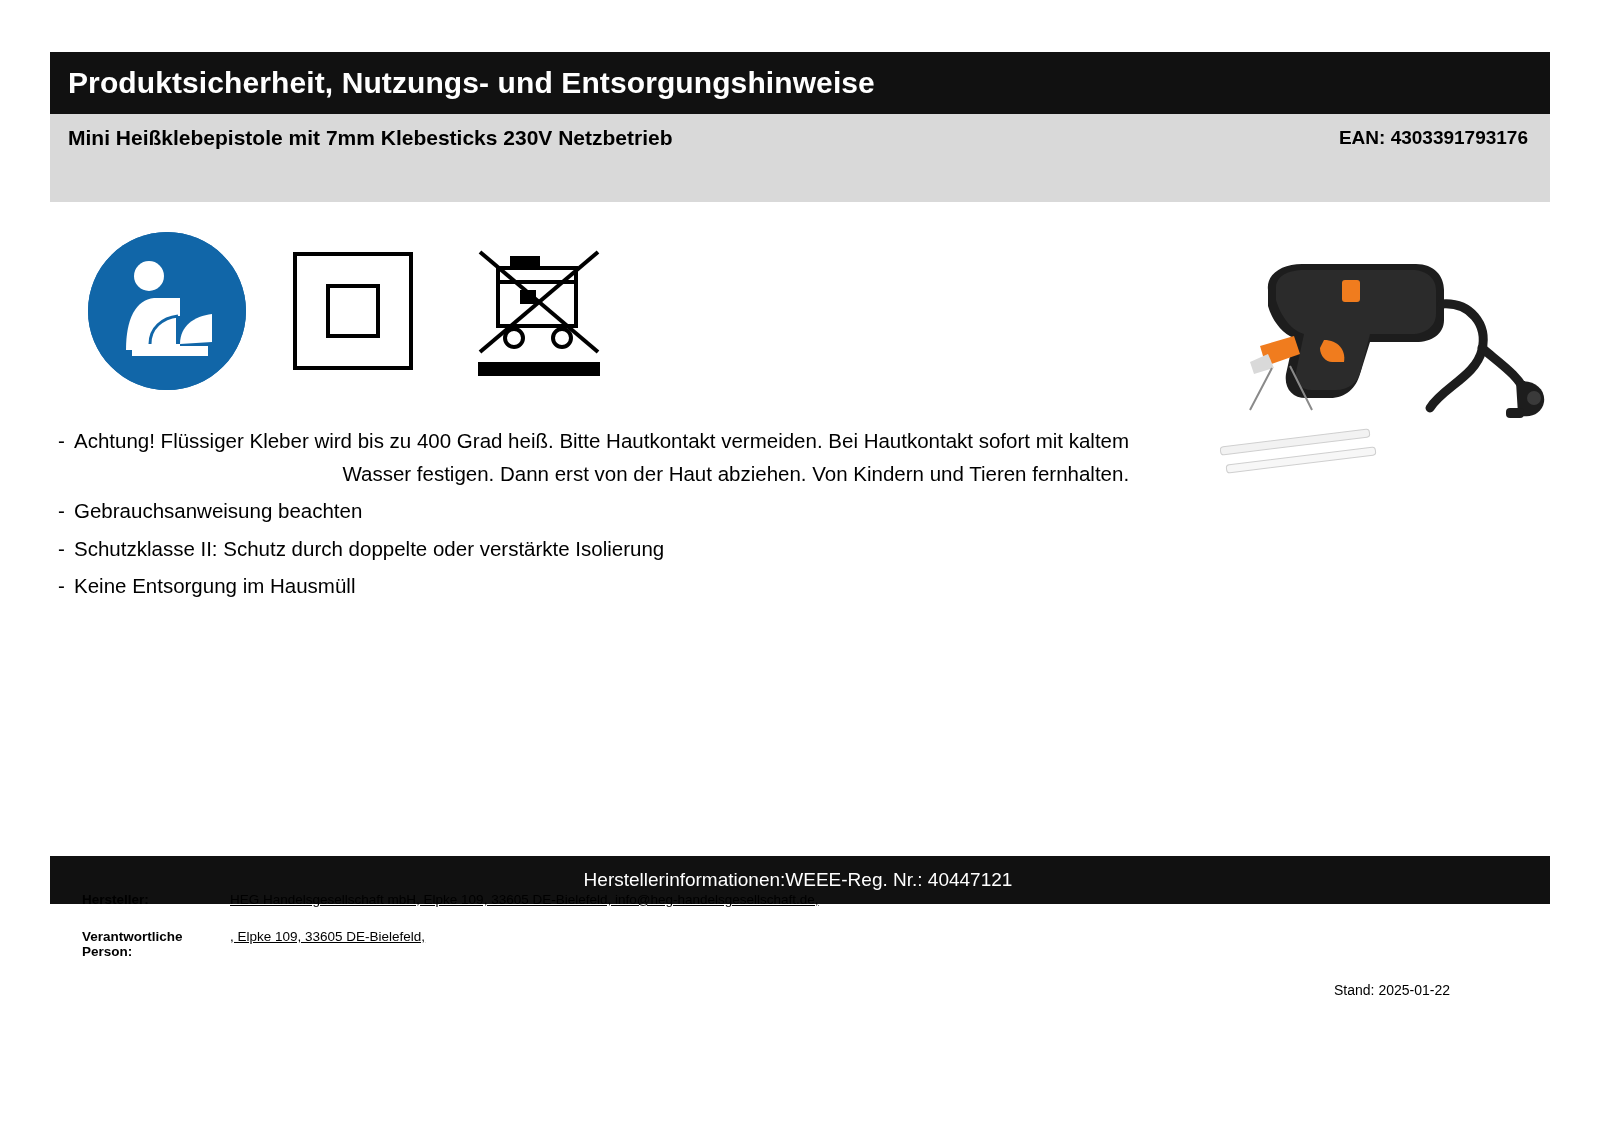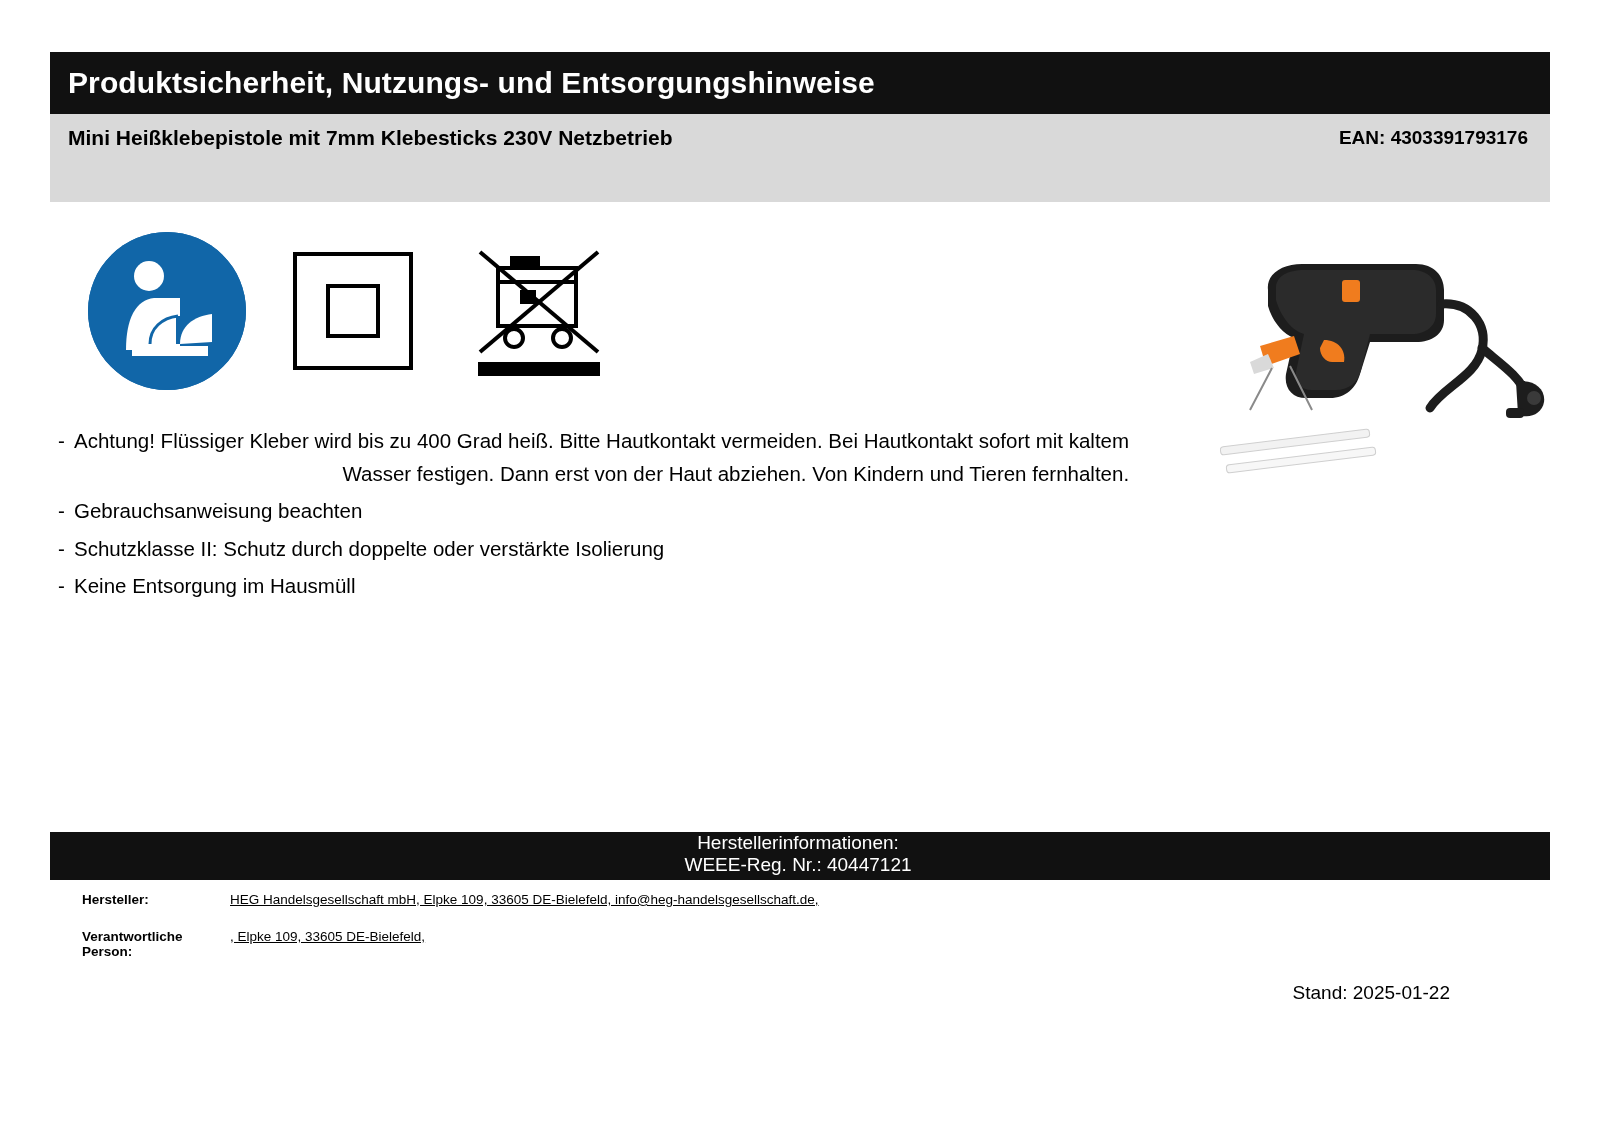--- a/index.html
+++ b/index.html
@@ -146,32 +146,31 @@
   .bullets .text .l2 {
     display: block;
     padding-left: 30px;
     text-align: right;
   }
 
   
   .footer-bar {
     position: absolute;
     left: 0;
-    top: 780px;
+    top: 804px;
     width: 1500px;
     height: 48px;
     background: #111111;
     color: #ffffff;
     display: flex;
     align-items: center;
-    justify-content: flex-start;
+    justify-content: center;
     padding: 0 22px 0 18px;
     box-sizing: border-box;
     font-size: 19px;
-    flex-direction: column;
   }
 
   .manufacturer-block {
     position: absolute;
     left: 0;
     top: 840px;
     width: 1500px;
     font-size: 13.5px;
   }
   .mfg-row {
@@ -186,21 +185,21 @@
     box-sizing: border-box;
   }
   .mfg-value {
     flex: 1;
     text-decoration: underline;
   }
   .stand {
     position: absolute;
     right: 100px;
     top: 930px;
-    font-size: 19px;
+    font-size: 14px;
   }
 </style>
 </head>
 <body>
 
 <div class="sheet">
 
   <div class="title-bar">
     <h1>Produktsicherheit, Nutzungs- und Entsorgungshinweise</h1>
   </div>

